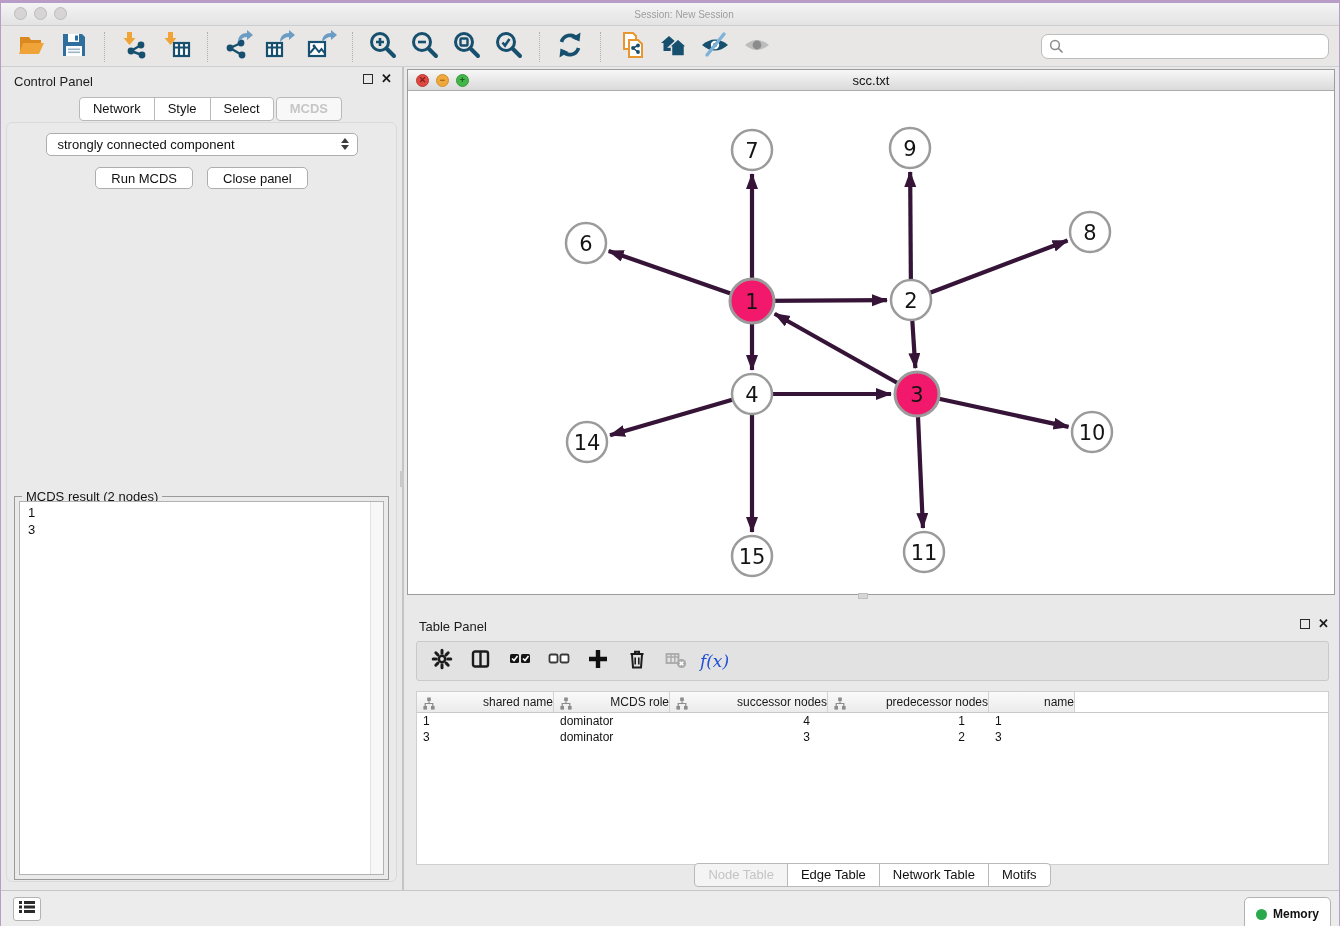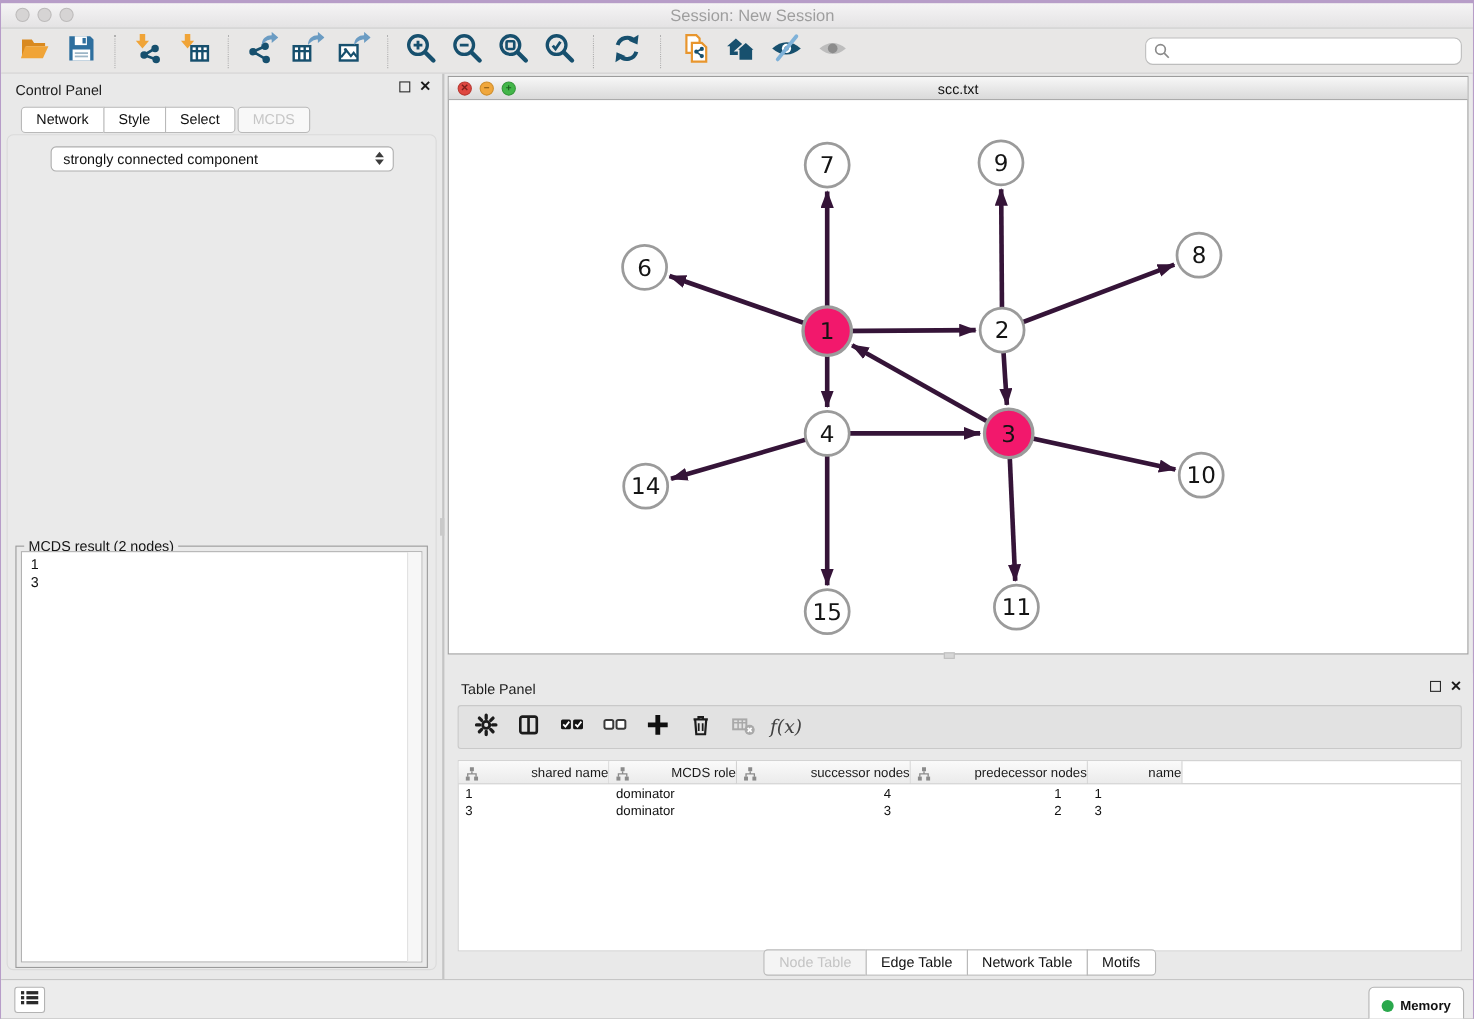--- a/index.html
+++ b/index.html
@@ -4,21 +4,21 @@
 <style>
   * { box-sizing: border-box; margin:0; padding:0; }
   body { font-family:"Liberation Sans", sans-serif; background:#555; }
   .window { position:relative; width:1340px; height:926px; background:#e9e9e9; overflow:hidden;
             border-top:3px solid #b79dc8; border-left:1px solid #b79dc8; border-right:1px solid #b79dc8; }
 
   
   .titlebar { position:absolute; top:0; left:0; right:0; height:23px;
               background:linear-gradient(#f5f4f5,#e4e3e4); border-bottom:1px solid #cccccc;
               display:flex; align-items:center; justify-content:center; }
-  .titlebar .title { font-size:15px; color:#9e9e9e;margin-left:28px; }
+  .titlebar .title { font-size:10px; color:#9e9e9e;margin-left:28px; }
   .traffic { position:absolute; left:13px; top:4px; display:flex; gap:7px; }
   .light { width:13px; height:13px; border-radius:50%; display:flex; align-items:center; justify-content:center;
            font-size:9px; font-weight:bold; line-height:1; }
   .light.inactive { background:#d6d4d4; border:1px solid #bdbbbb; color:transparent; }
   .light.red { background:#df4740; border:1px solid #b93a33; color:#7c1f1a; }
   .light.yellow { background:#f0a73c; border:1px solid #cf8f2e; color:#8a5a12; }
   .light.green { background:#43b649; border:1px solid #36983c; color:#1c6020; }
 
   
   .toolbar { position:absolute; top:24px; left:0; right:0; height:40px; background:#e8e7e6;
@@ -36,26 +36,26 @@
   
   .control-panel { position:absolute; left:0; top:0; bottom:0; width:403px; background:#e9e9e9;
                    border-right:2px solid #c4c4c4; }
   .v-grip { position:absolute; right:-2px; top:404px; width:4px; height:16px; background:#c9c9c9; }
   .cp-header { position:relative; height:28px; }
   .panel-title { position:absolute; left:13px; top:7px; font-size:13px; color:#1c1c1c; }
   .panel-btns { position:absolute; right:10px; top:7px; display:flex; gap:8px; align-items:center; }
   .float-ic { width:10px; height:10px; border:1.6px solid #2a2a2a; display:inline-block; }
   .close-ic { font-size:13px; font-weight:bold; color:#1a1a1a; line-height:10px; }
 
-  .cp-tabs { display:flex; margin-top:2px; position:relative; z-index:2;padding-left:18px; }
+  .cp-tabs { display:flex; justify-content:center; margin-top:2px; position:relative; z-index:2;padding-left:18px; }
   .seg { padding:3px 13px 4px; background:#fff; border:1px solid #b9b9b9; font-size:13px; color:#111;
          margin-left:-1px; cursor:default; }
   .seg.first { border-radius:4px 0 0 4px; margin-left:0; }
   .seg.last { border-radius:0 4px 4px 0; }
-  .seg.detached { border-radius:4px; margin-left:2px; color:#c6c6c6; background:#f8f8f8; }
+  .seg.detached { border-radius:4px; margin-left:2px; color:#c6c6c6; background:#f8f8f8;font-weight:bold; }
 
   .cp-content { position:absolute; top:55px; left:5px; right:5px; bottom:11px; background:#eaeaea;
                 border:1px solid #dadada; border-radius:6px; }
   .opt-label { text-align:center; margin-top:21px; font-size:13px; color:#141414; }
   .select-box { position:relative; width:312px; height:23px; margin:10px auto 0; background:#fff;
                 border:1px solid #aeaeae; border-radius:5px; font-size:13px; color:#111;
                 display:flex; align-items:center; padding-left:11px; }
   .spinner { position:absolute; right:8px; top:4px; display:flex; flex-direction:column; gap:2px; }
   .spinner i { width:0; height:0; border-left:4px solid transparent; border-right:4px solid transparent; display:block; }
   .spin-up { border-bottom:5px solid #3c3c3c; }
@@ -81,21 +81,21 @@
   .nw-canvas { position:absolute; top:22px; left:0; right:0; bottom:0; }
   .h-grip { position:absolute; top:526px; left:452px; width:10px; height:6px; background:#d6d6d6; border:1px solid #bfbfbf; }
 
   
   .table-panel { position:absolute; top:531px; left:0; right:0; bottom:0; background:#e9e9e9;margin-top:14px; }
   .tp-header { position:relative; height:28px; }
   .tp-toolbar { position:absolute; top:29px; left:10px; right:10px; height:40px; background:#e2e2e2;
                 border:1px solid #c9c9c9; border-radius:3px; display:flex; align-items:center;
                 padding-left:13px; gap:16px; }
   .ti { width:23px; height:23px; display:flex; align-items:center; justify-content:center; }
-  .fx { font-family:"DejaVu Serif", serif; font-style:italic; font-size:17px; color:#404040; }
+  .fx { font-family:"DejaVu Serif", serif; font-style:italic; font-size:17px; color:#1d4ed8; }
 
   .tp-table { position:absolute; top:79px; left:10px; right:10px; height:174px; background:#fff; border:1px solid #cfcfcf; }
   .thead { display:flex; height:21px; border-bottom:1px solid #c9c9c9; }
   .th { position:relative; background:linear-gradient(#fafafa,#ebebeb); border-right:1px solid #d2d2d2;
         font-size:12px; color:#1a1a1a; display:flex; align-items:center; justify-content:flex-end; }
   .th .tree { position:absolute; left:6px; top:5px; }
   .c0{width:137px}.c1{width:116px}.c2{width:158px}.c3{width:161px}.c4{width:86px}
   .trow { display:flex; height:16px; font-size:12px; color:#111; align-items:center; }
   .td { padding:0 6px; overflow:hidden; white-space:nowrap; }
   .td.r2 { text-align:right; padding-right:18px; }
@@ -308,20 +308,24 @@
         <span class="seg last">Select</span>
         <span class="seg detached">MCDS</span>
       </div>
       <div class="cp-content">
         <div class="select-box">
           <span>strongly connected component</span>
           <span class="spinner">
               <i class="spin-up"></i>
               <i class="spin-dn"></i>
             </span>
+        </div>
+        <div class="cp-buttons">
+          <span class="btn">Run MCDS</span>
+          <span class="btn">Close panel</span>
         </div>
         <div class="result-group">
           <span class="result-legend">MCDS result (2 nodes)</span>
           <div class="result-inner">
             <div>1</div>
             <div>3</div>
             <span class="track"></span>
           </div>
         </div>
       </div>

